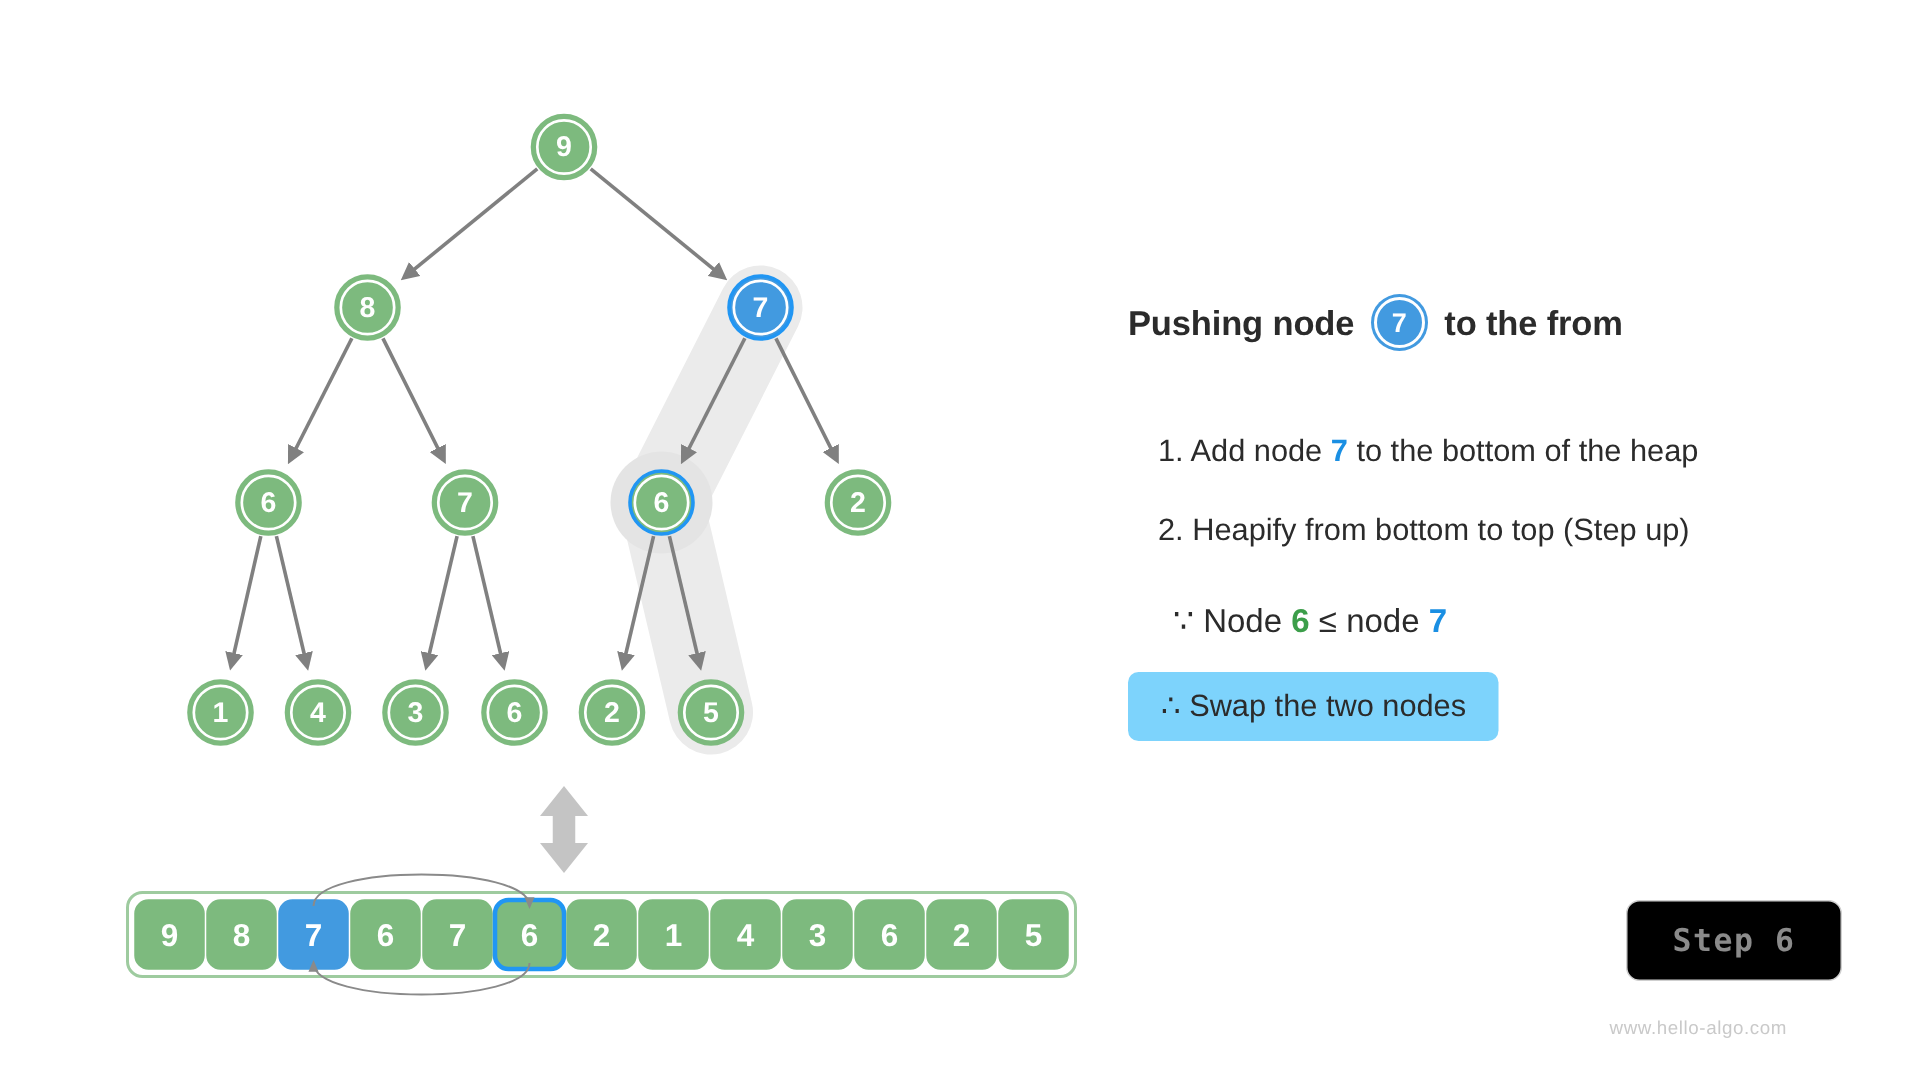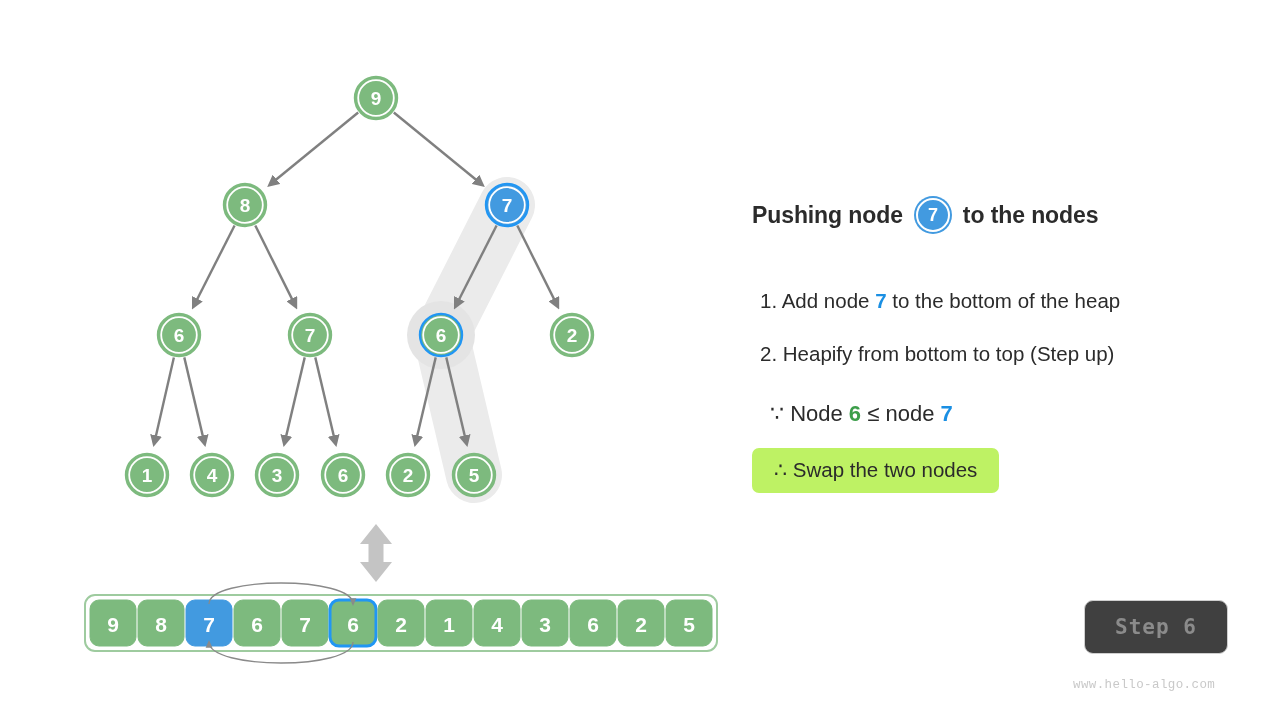--- a/index.html
+++ b/index.html
@@ -77,64 +77,65 @@
     font-weight: 700;
     flex: 0 0 auto;
     margin: 0 4px;
     box-sizing: border-box;
   }
   .step-line {
     font-size: 20.5px;
     font-weight: 400;
     color: #2b2b2b;
     white-space: nowrap;
+    margin-left: 12px;
   }
   .step-1 { position: absolute; left: 8px;  top: 91px; }
   .step-2 { position: absolute; left: 8px;  top: 144px; }
   .reason { position: absolute; left: 18px; top: 203px; font-size: 22px; white-space: nowrap;}
   .concl  {
     position: absolute;
     left: 0px;
     top: 250px;
-    background: #bef264;
+    background: #7dd3fc;
     border-radius: 7px;
     padding: 10px 22px 11px 22px;
     font-size: 20.5px;
     color: #2b2b2b;
     white-space: nowrap;
   }
   .blue { color: #1a8fe3; font-weight: 700; }
   .green { color: #3c9e4a; font-weight: 700; }
   .lead-num { font-weight: 400; }
 
   
   #step-badge {
     position: absolute;
     left: 1084px;
     top: 600px;
     width: 144px;
     height: 54px;
     border: 1.5px solid #cfcfcf;
     border-radius: 9px;
-    background: #404040;
+    background: #000000;
     display: flex;
     align-items: center;
     justify-content: center;
     font-family: "DejaVu Sans Mono", monospace;
     font-size: 21px;
     font-weight: 700;
     color: #8b8b8b;
     letter-spacing: 1px;
     box-sizing: border-box;
   }
   #watermark {
     position: absolute;
     left: 1073px;
     top: 678px;
-    font-family: Liberation Mono, monospace;
+    font-family: Liberation Sans, sans-serif;
     font-size: 12.5px;
     color: #c9c9c9;
     letter-spacing: 0.4px;
   }
 </style>
 </head>
 <body>
 
 <div id="stage">
 
@@ -301,21 +302,21 @@
         <path d="M 209 604 C 209 576, 353 576, 353 604" fill="none" stroke="#8a8a8a" stroke-width="1.3" marker-end="url(#arrowhead-thin)"></path>
         <path d="M 353 642 C 353 670, 209 670, 209 642" fill="none" stroke="#8a8a8a" stroke-width="1.3" marker-end="url(#arrowhead-thin)"></path>
       </g>
   </svg>
 
   <div id="panel">
 
     <div class="panel-title">
       <span>Pushing node</span>
       <span class="title-node">7</span>
-      <span>to the nodes</span>
+      <span>to the from</span>
     </div>
 
     <div class="step-line step-1">
       <span class="lead-num">1.</span>
       <span>Add node</span>
       <span class="blue">7</span>
       <span>to the bottom of the heap</span>
     </div>
 
     <div class="step-line step-2">

